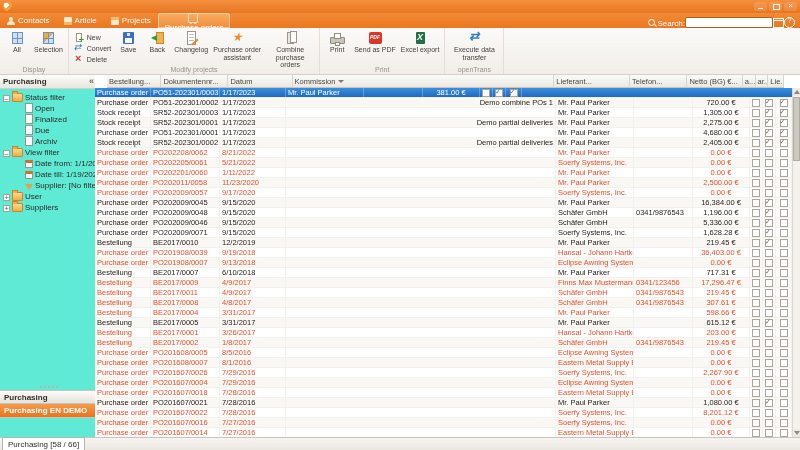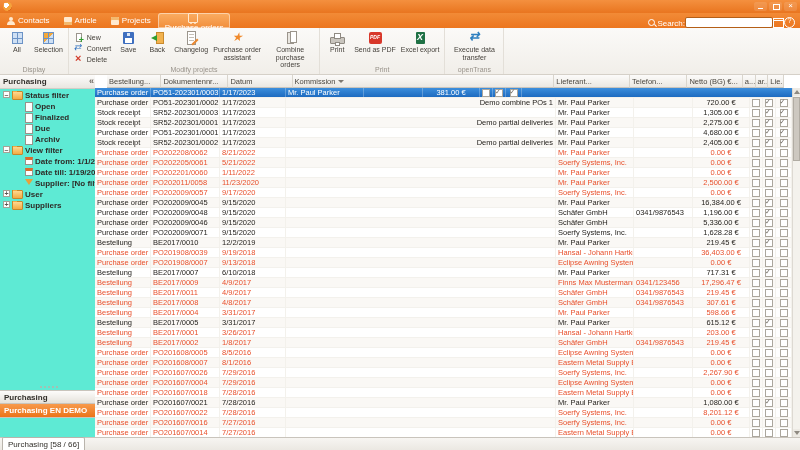--- a/index.html
+++ b/index.html
@@ -89,21 +89,21 @@
 
   
   #sidebar{position:absolute;left:0;top:75px;width:102px;height:362px;box-sizing:border-box;
     background:#5eead4;border-right:5px solid #c4b5fd;}
   .sideheader{height:13px;background:linear-gradient(#fdfcfb,#e9e6e0);border-bottom:1px solid #d3cec6;
     display:flex;align-items:center;justify-content:space-between;padding:0 3px;
     font-size:8px;font-weight:700;color:#33302b;}
   .collapse{color:#6e6962;font-size:9px;line-height:9px;}
   .collapse::before{content:"«";}
   .tree{padding-top:2px;}
-  .titem{display:flex;align-items:flex-start;height:11px;font-size:8px;color:#2e2b27;white-space:nowrap;overflow:hidden;font-weight:bold;}
+  .titem{display:flex;align-items:flex-end;height:11px;font-size:8px;color:#2e2b27;white-space:nowrap;overflow:hidden;}
   .titem.lvl0{padding-left:3px;}
   .titem.lvl1{padding-left:16px;}
   .exp{flex:none;width:7px;height:7px;box-sizing:border-box;border:1px solid #a8a296;background:#fff;
     margin-right:2px;position:relative;visibility:hidden;}
   .exp.plus,.exp.minus{visibility:visible;}
   .exp::before{position:absolute;left:50%;top:50%;transform:translate(-50%,-54%);font-size:7px;color:#5b5750;}
   .exp.plus::before{content:"+";}
   .exp.minus::before{content:"–";}
   .ticon{flex:none;margin-right:2px;position:relative;}
   .ticon.folder{width:9px;height:7px;background:linear-gradient(#ffd88f,#f3ac43);border:1px solid #c8872b;border-radius:0 1px 1px 1px;}

